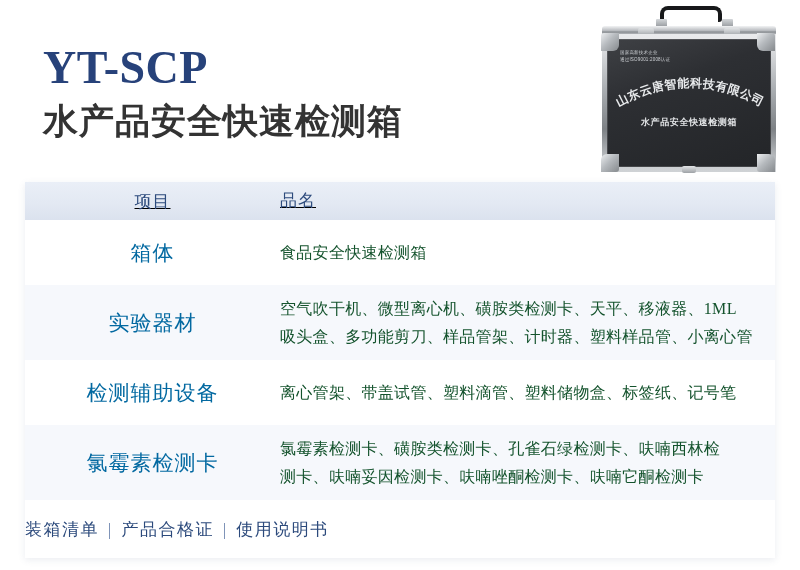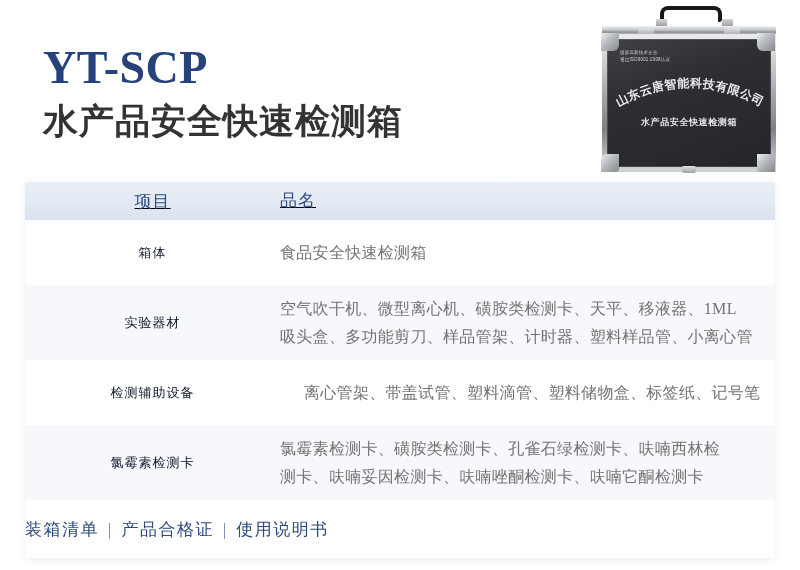--- a/index.html
+++ b/index.html
@@ -189,43 +189,43 @@
   .spec-header .col-name {
     color: #2c4a7c;
     font-size: 17px;
     font-weight: normal;
     letter-spacing: 1px;
   }
   .col-item {
     width: 255px;
     flex: 0 0 255px;
     text-align: center;
-    color: #0f172a;
-    font-size: 13px;
+    color: #0369a1;
+    font-size: 21px;
     letter-spacing: 1px;
     box-sizing: border-box;
   }
   .col-name {
     flex: 1 1 auto;
     text-align: left;
     padding-left: 0;
     padding-right: 2px;
-    color: #737373;
+    color: #14532d;
     font-size: 16px;
     line-height: 1.75;
     letter-spacing: 0.3px;
     box-sizing: border-box;
   }
   .spec-header .col-name {
     text-align: left;
     padding-right: 242px;
   }
   .row-1 { height: 65px; background: #ffffff; }
   .row-2 { height: 75px; background: #f6f8fc; }
-  .row-3 { height: 65px; background: #ffffff; gap: 24px; }
+  .row-3 { height: 65px; background: #ffffff; }
   .row-4 { height: 75px; background: #f6f8fc; }
 
   .spec-footer {
     height: 58px;
     background: #ffffff;
     justify-content: flex-start;
   }
   #footer-links {
     color: #2c4a7c;
     font-size: 17px;

